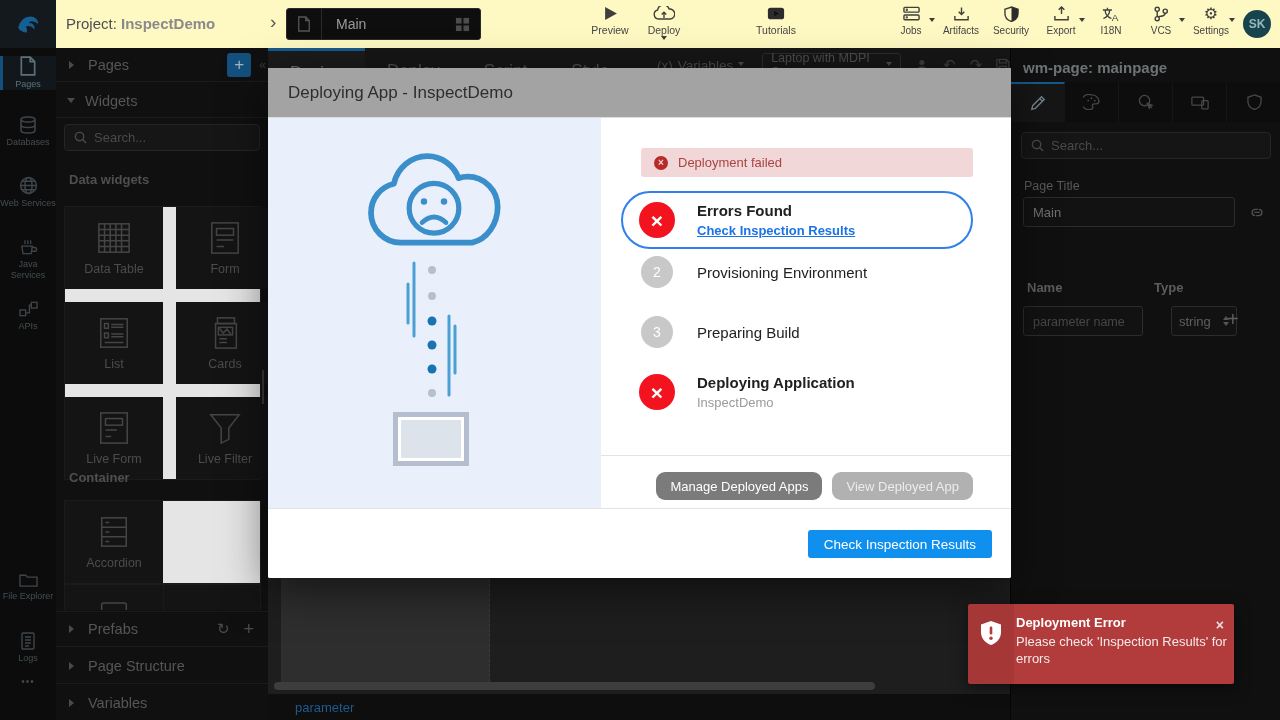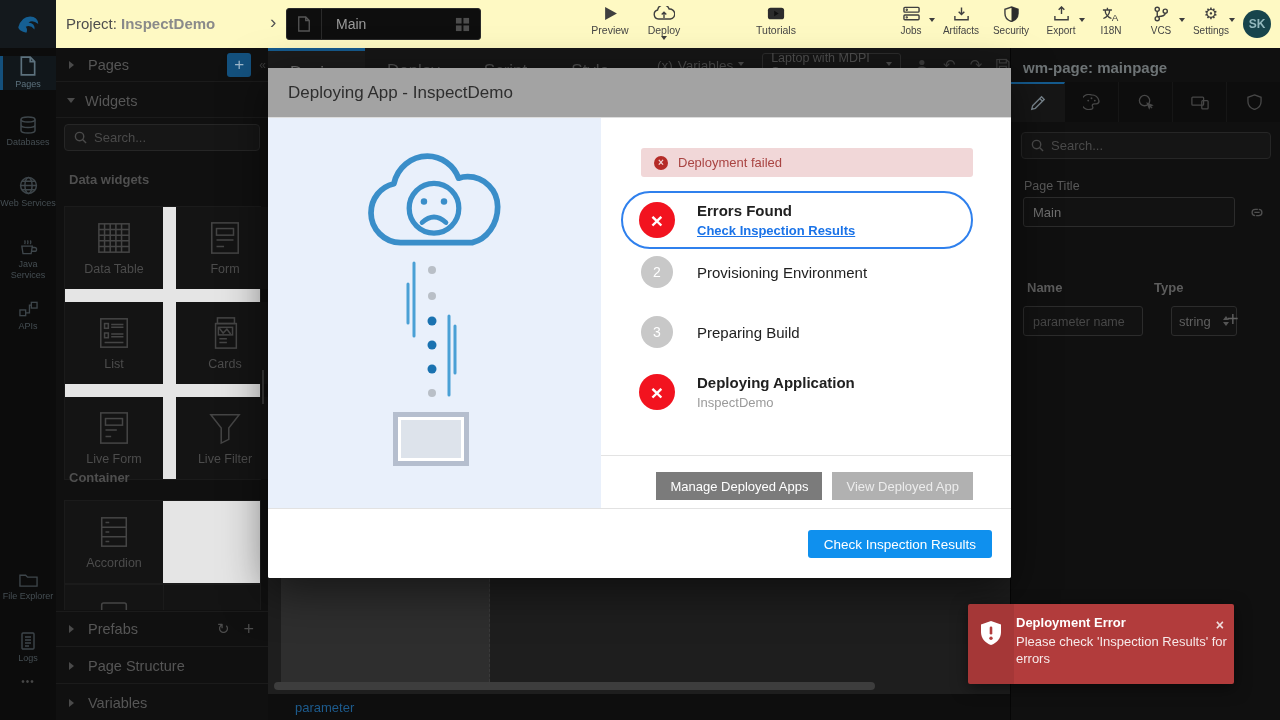--- a/index.html
+++ b/index.html
@@ -106,21 +106,21 @@
   .step-card .err-circle { position:absolute; left:16px; top:9px; }
   .step-title { font-size:15px; font-weight:bold; color:#212121; }
   .step-card .step-title { position:absolute; left:74px; top:9px; }
   .step-link { position:absolute; left:74px; top:30px; font-size:13px; font-weight:bold; color:#1a73e8; text-decoration:underline; }
 
   .step-row { position:absolute; left:40px; display:flex; align-items:center; gap:24px; }
   .num-circle { width:32px; height:32px; border-radius:50%; background:#c8c8c8; color:#fff; font-size:14px; display:flex; align-items:center; justify-content:center; }
   .step-sub { font-size:13px; color:#9a9a9a; margin-top:4px; }
   .rdivider { position:absolute; left:0; right:0; top:337px; border-top:1px solid #e3e3e3; }
   .btn-row { position:absolute; right:38px; top:354px; display:flex; gap:10px; }
-  .gbtn { height:28px; padding:12px 14px; border-radius:0; font-size:13px; display:flex; align-items:center; }
+  .gbtn { height:28px; padding:12px 14px; border-radius:9px; font-size:13px; display:flex; align-items:center; }
   .gbtn.dark { background:#7b7b7b; color:#fff; }
   .gbtn.light { background:#b1b1b1; color:#ececec; }
   .blue-btn { position:absolute; right:19px; top:21px; height:28px; padding:0 16px; background:#0f90ee; border-radius:3px; color:#fff; font-size:13.5px; display:flex; align-items:center; }
 
   .laptop { position:absolute; left:125px; top:294px; width:76px; height:54px; border:5px solid #b5bece; background:#fff; padding:3px; }
   .laptop-screen { width:100%; height:100%; background:#dde3eb; }
 
   
   .toast { position:absolute; left:968px; top:604px; width:266px; height:80px; background:#b23c3c; border-radius:2px; box-shadow:0 4px 16px rgba(0,0,0,.5); z-index:30; display:flex; }
   .toast-iconzone { width:48px; background:rgba(0,0,0,.07); display:flex; justify-content:center; padding-top:16px; }

